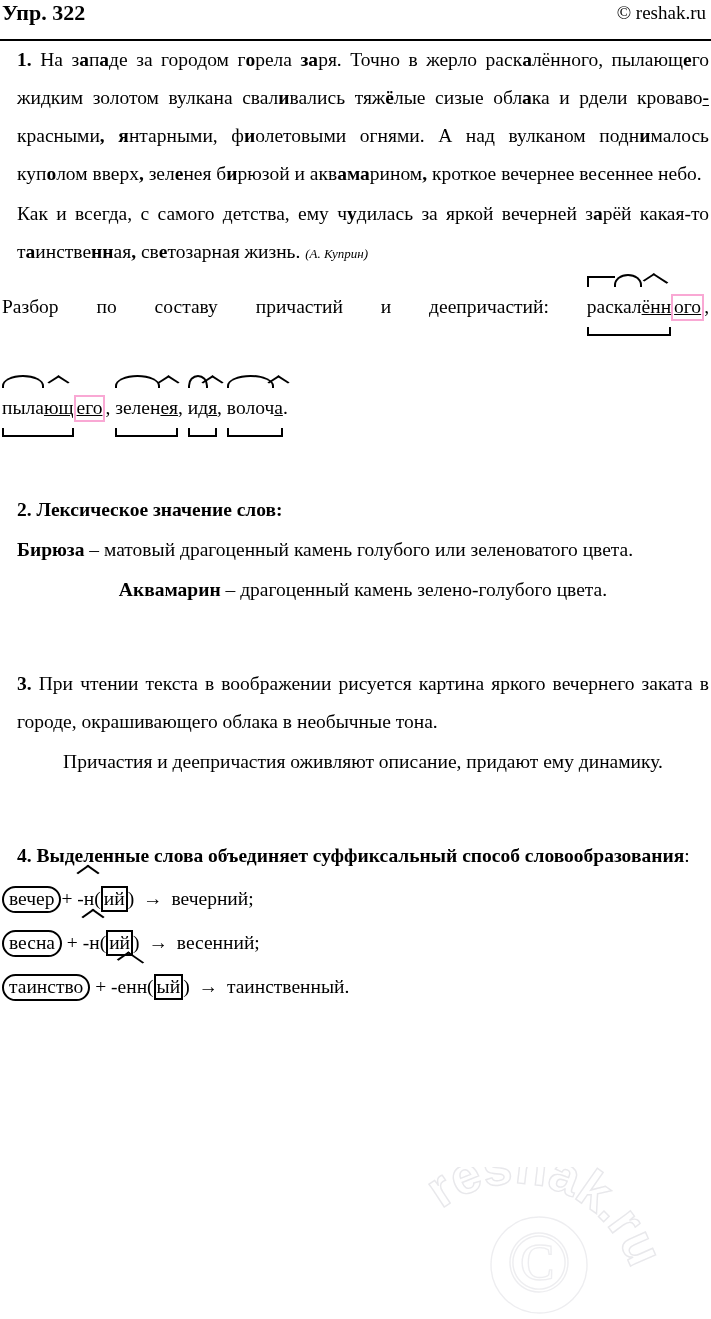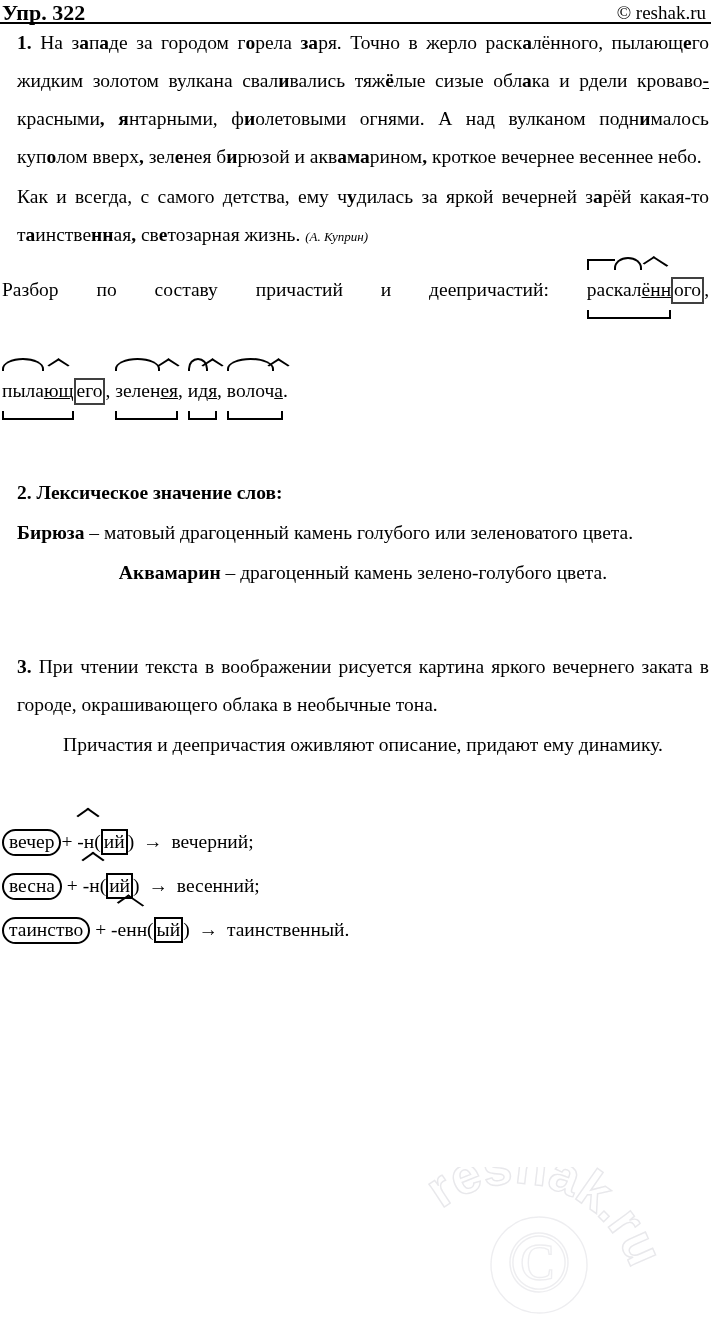--- a/index.html
+++ b/index.html
@@ -12,21 +12,21 @@
     height: 1319px;
     position: relative;
     overflow: hidden;
     font-family: "Liberation Serif", "DejaVu Serif", serif;
     color: #000000;
   }
 
   
   .header {
     position: relative;
-    height: 24px;
+    height: 41px;
     border-bottom: 2px solid #000;
     padding: 0 2px 2px 2px;
     box-sizing: border-box;
   }
   .header-title {
     position: absolute;
     left: 2px;
     top: 0px;
     font-size: 22px;
     font-weight: bold;
@@ -123,24 +123,25 @@
     height: 11px;
     margin-left: -7px;
     border-left: 2px solid #000;
     border-top: 2px solid #000;
     transform: rotate(45deg) skew(-12deg, -12deg);
   }
   .suf.wide:before { width: 15px; margin-left: -9px; }
   
   .end {
     display: inline-block;
-    border: 2px solid #404040;
+    border: 2px solid #f9a8d4;
     padding: 1px 1px 2px 1px;
     margin: 0 0 0 0;
     line-height: 1;
+    text-decoration: underline;
   }
   
   .stem {
     position: relative;
     display: inline-block;
   }
   .stem:after {
     content: "";
     position: absolute;
     left: 0; right: 0; bottom: -9px;
@@ -264,20 +265,24 @@
     <span class="num">3.</span>
     <span class="it">При чтении текста в воображении рисуется картина яркого вечернего заката в городе, окрашивающего облака в необычные тона.</span>
   </p>
 
   <p class="body last-left">
     <span class="it">Причастия и деепричастия оживляют описание, придают ему динамику.</span>
   </p>
 
   <div class="spacer-lg"></div>
 
+  <p class="body">
+    <span class="num">4.</span>
+    <b class="it">Выделенные слова объединяет суффиксальный способ словообразования</b><span>:</span>
+  </p>
 
 
   <p class="wf-line">
     <span class="oval">вечер</span><span>+</span>
     <span>-</span><span class="wsuf">н</span><span>(</span><span class="boxed">ий</span><span>)</span>
     <span class="arrow">→</span>
     <span>вечерний;</span>
   </p>
 
   <p class="wf-line">

